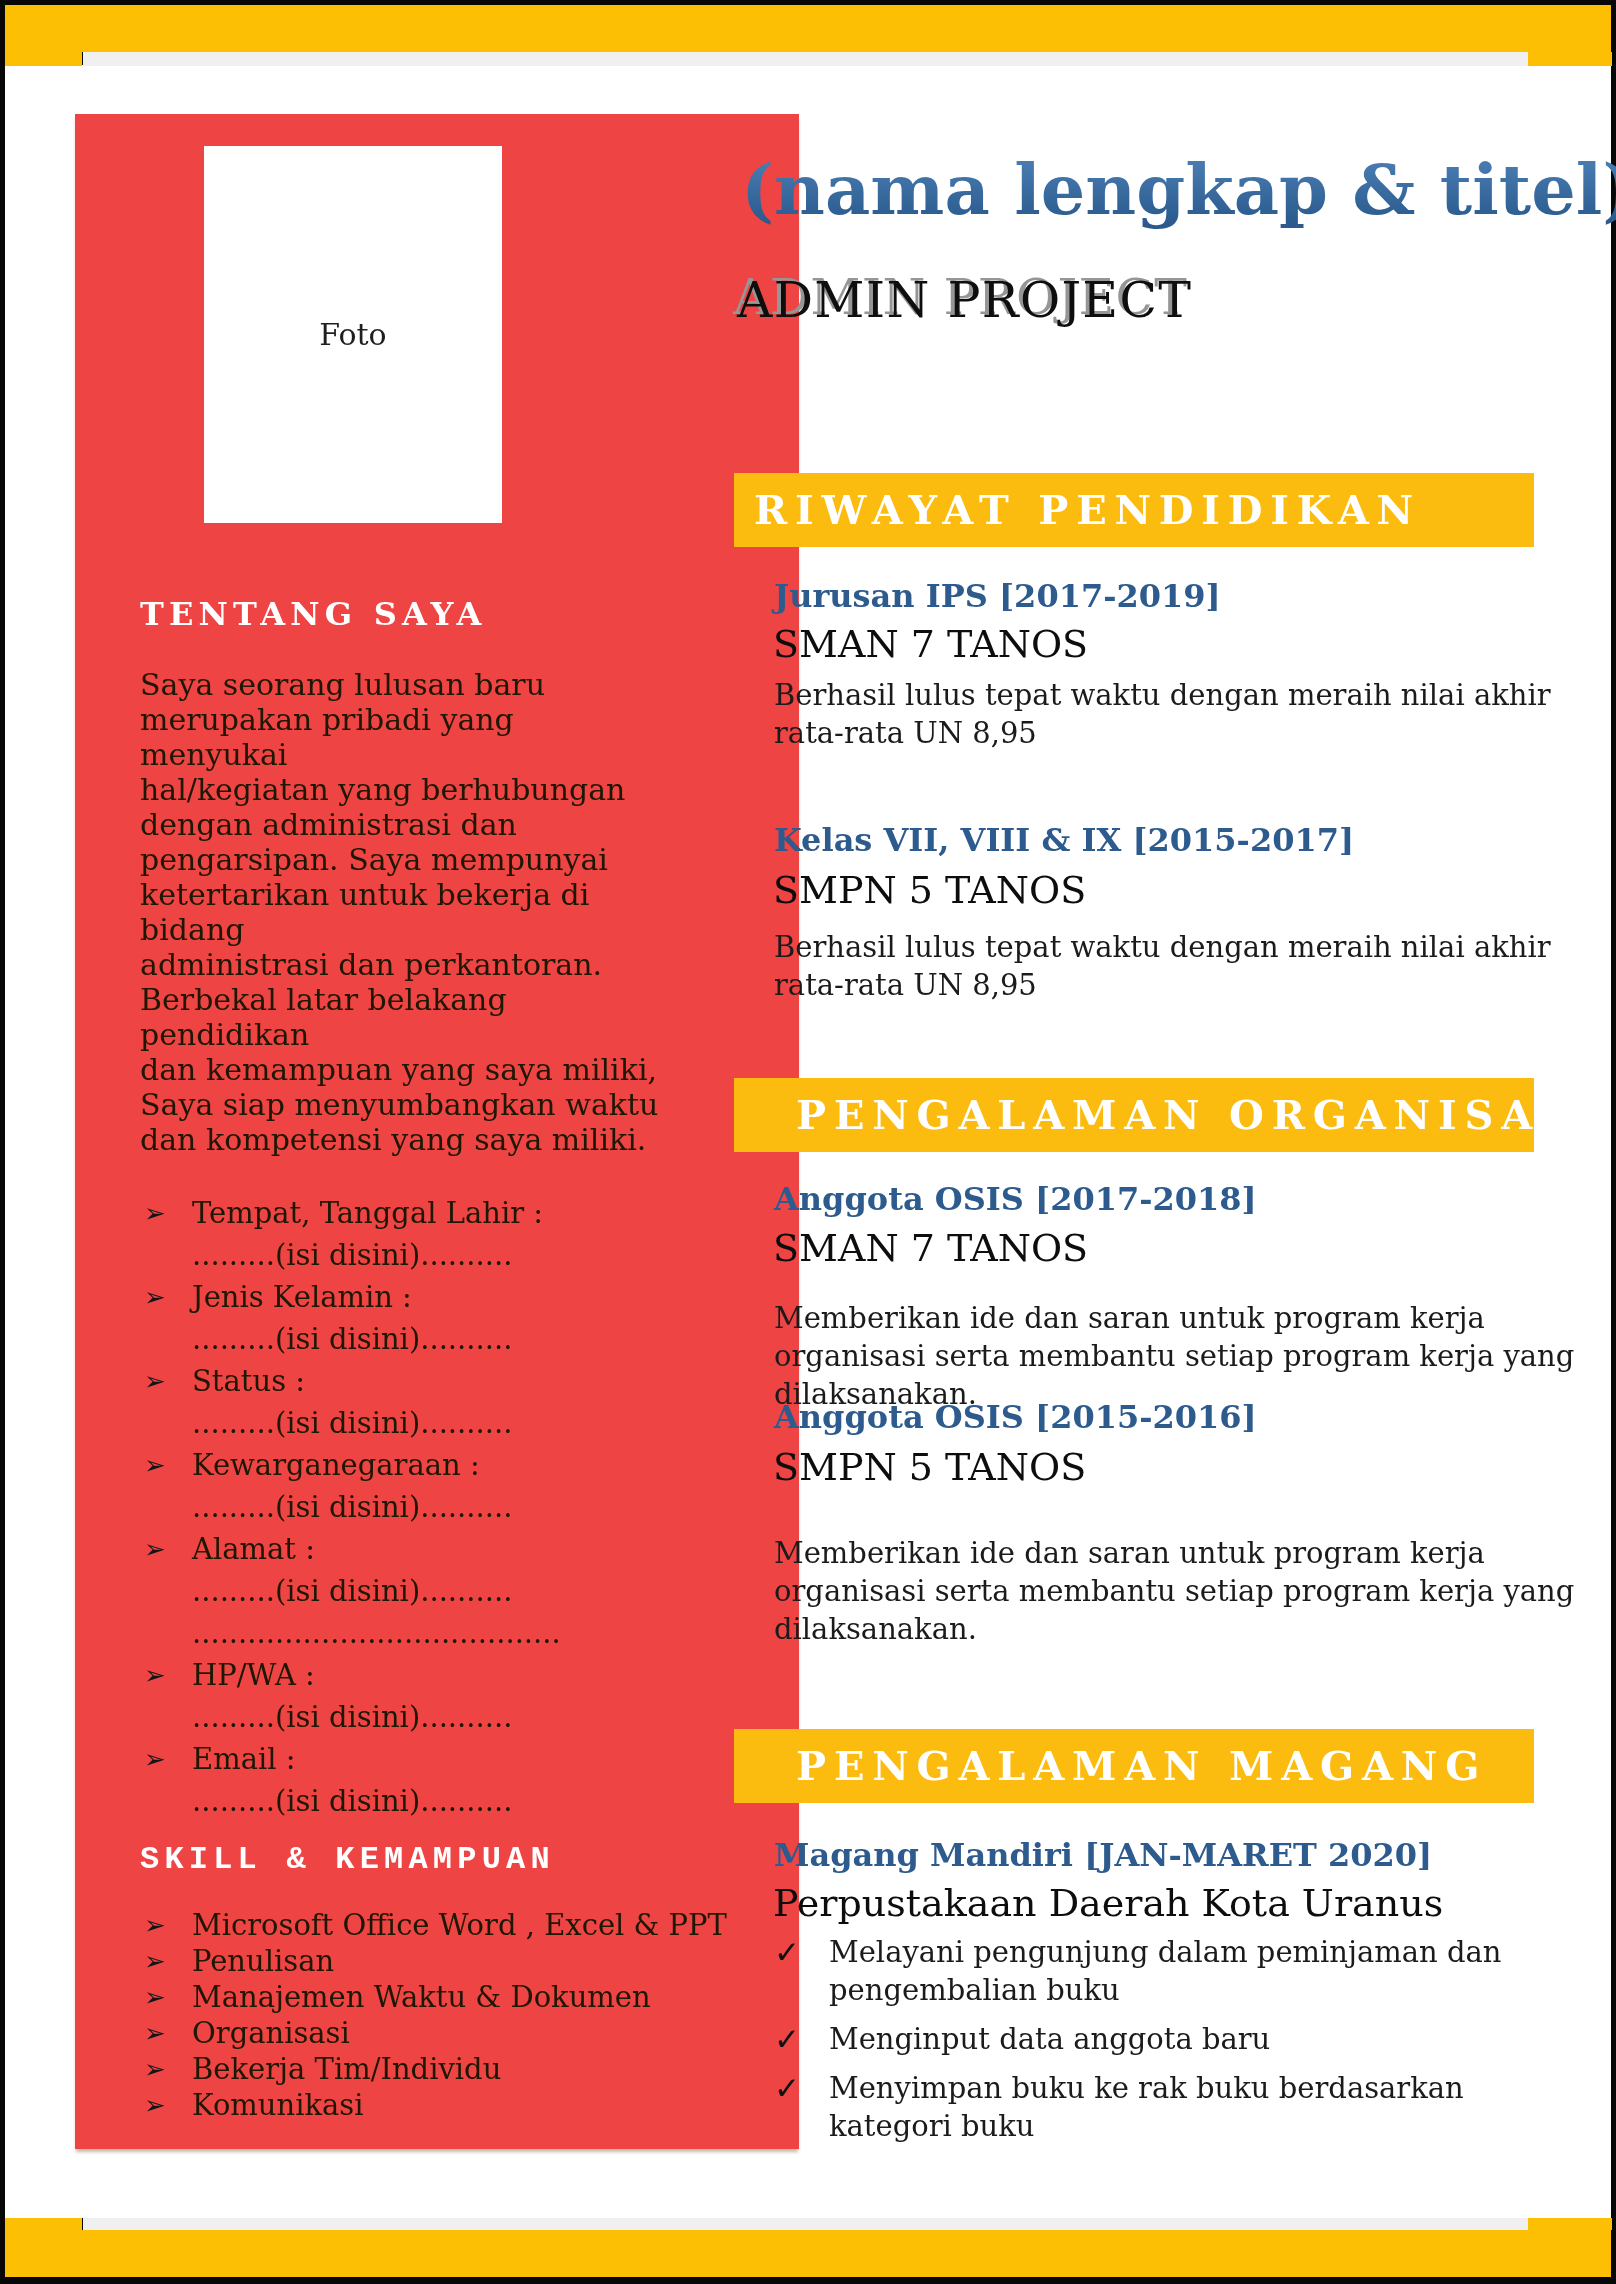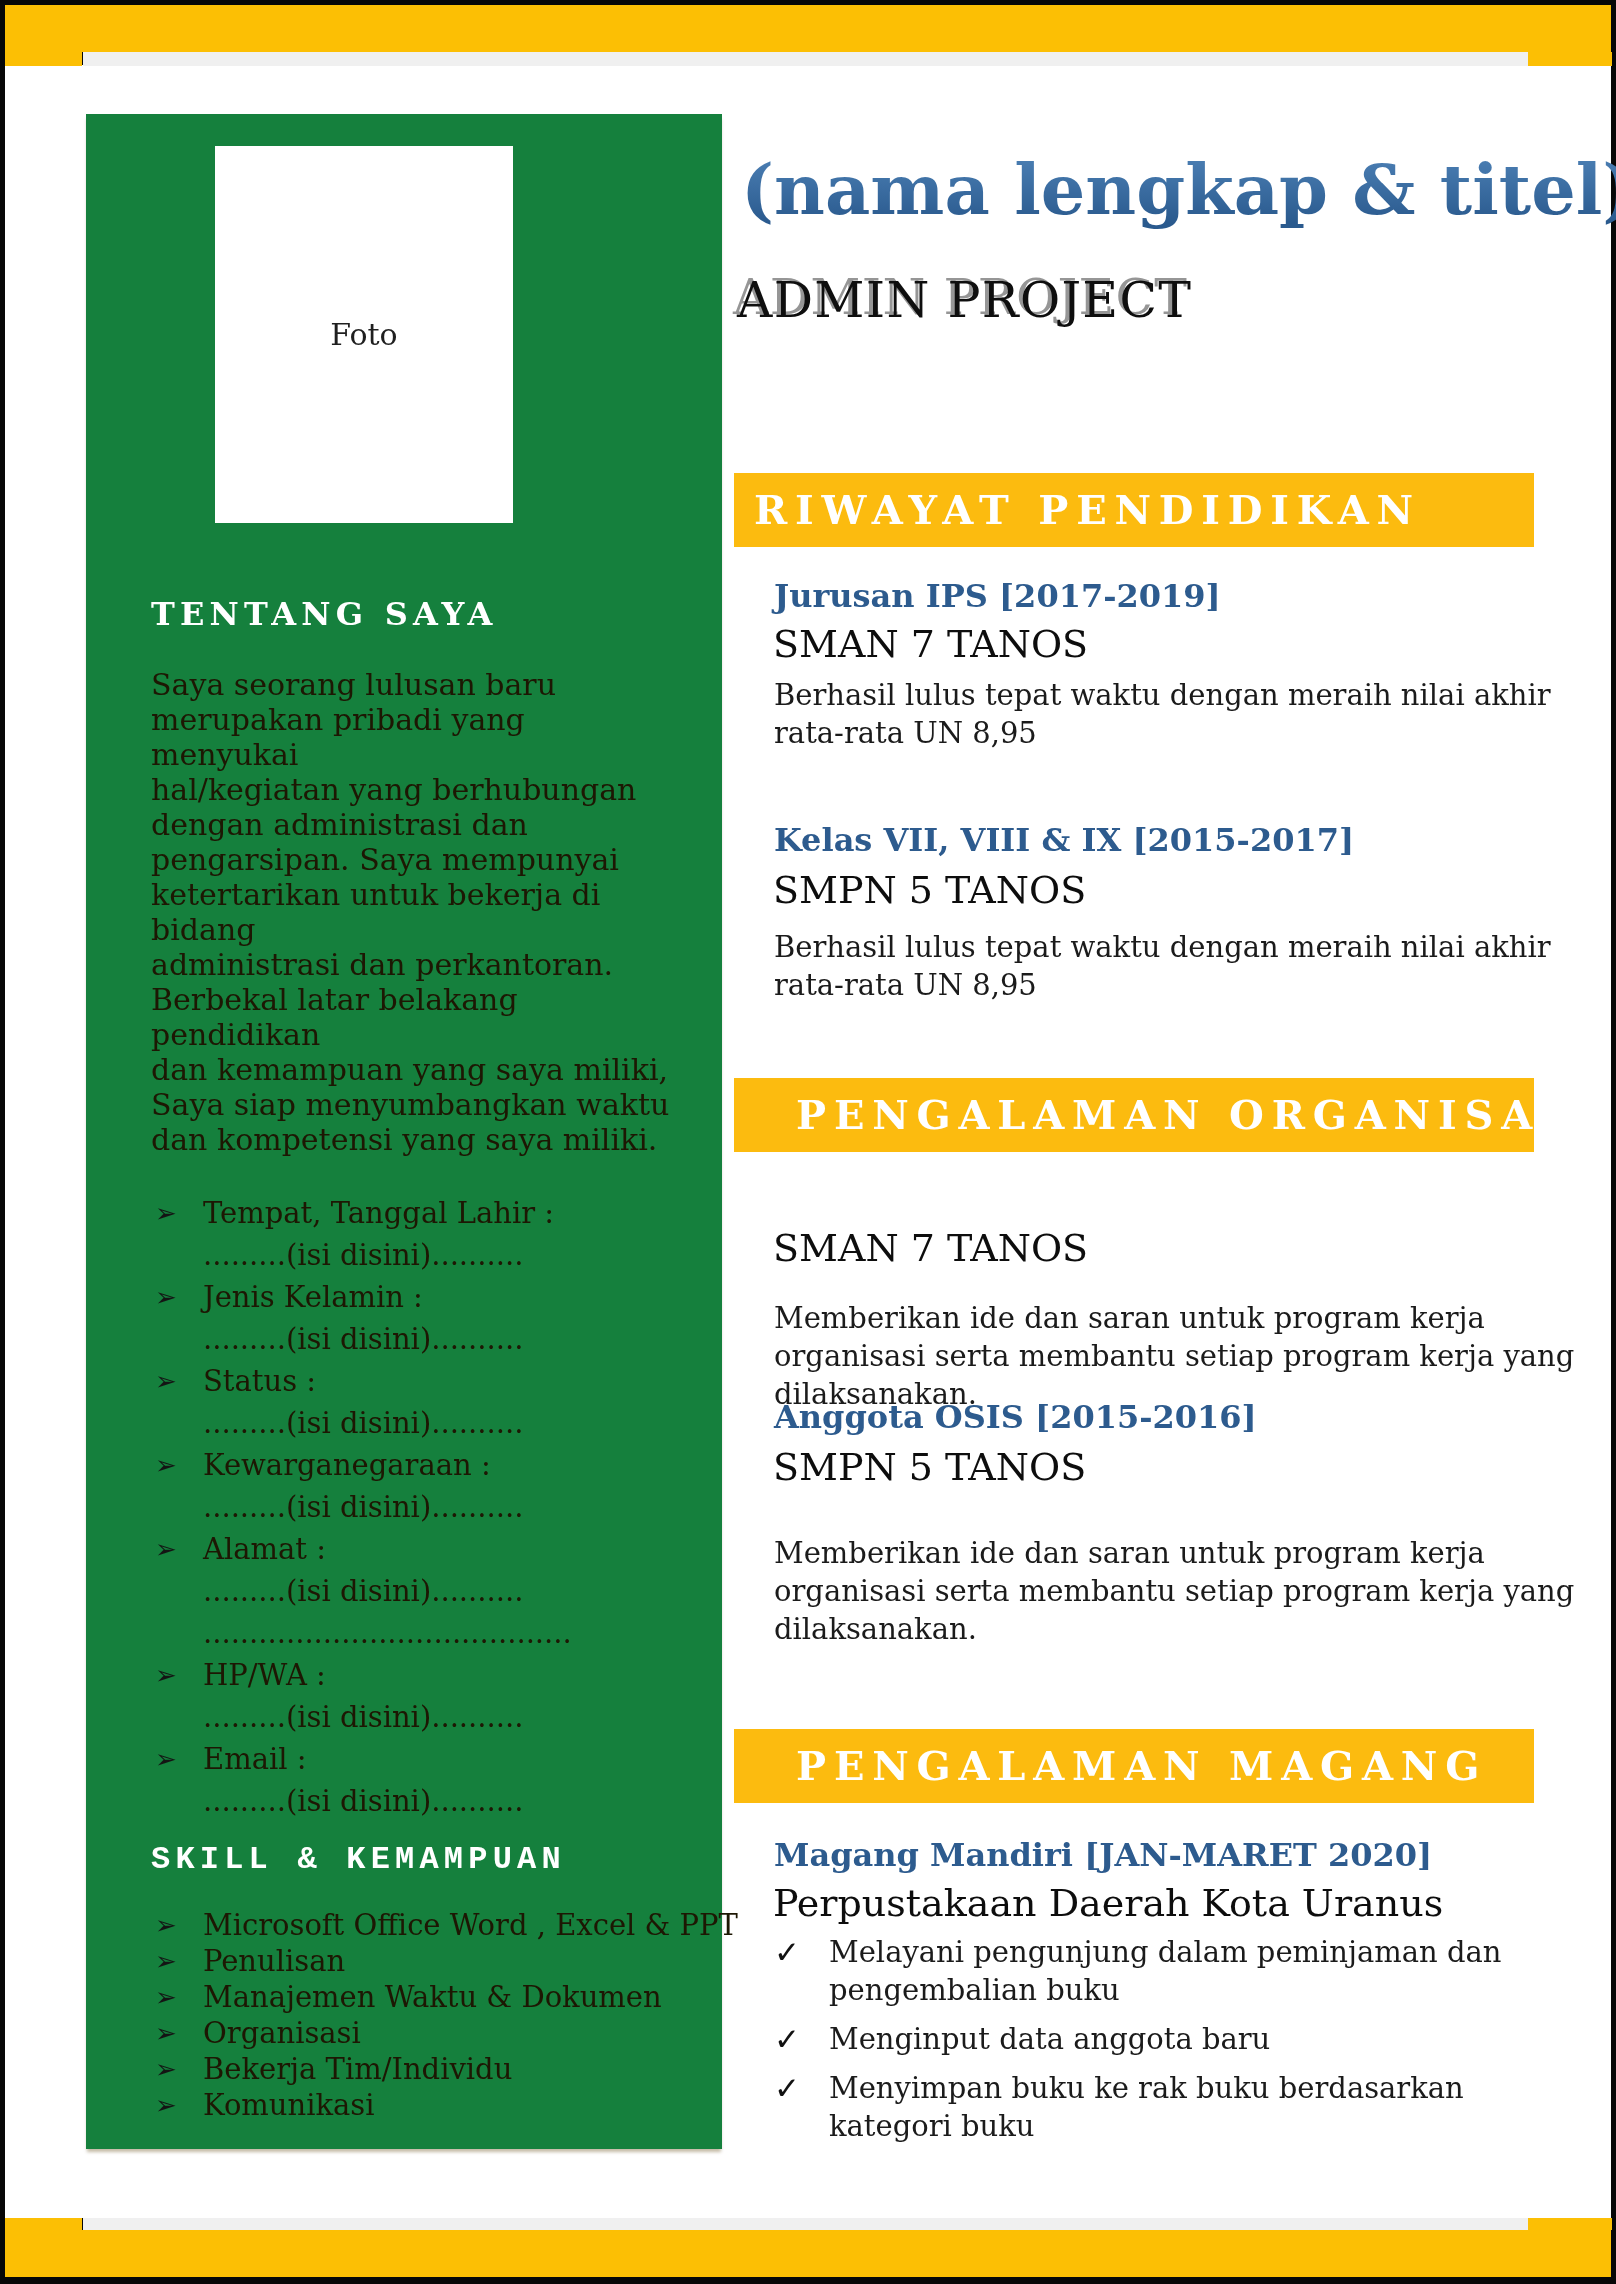--- a/index.html
+++ b/index.html
@@ -12,22 +12,22 @@
   .band-top{position:absolute;left:5.2px;top:5.2px;width:1606px;height:47px;background:#FCBF04;}
   .corner-tl{position:absolute;left:5.2px;top:52px;width:77px;height:13.6px;background:#FCBF04;}
   .corner-tr{position:absolute;left:1528px;top:52px;width:84px;height:13.6px;background:#FCBF04;}
   .gray-top{position:absolute;left:83px;top:52px;width:1445px;height:13.6px;background:#F0F0F0;}
   .gray-bottom{position:absolute;left:83px;top:2218px;width:1445px;height:11.7px;background:#F0F0F0;}
   .corner-bl{position:absolute;left:5.2px;top:2218px;width:77px;height:11.7px;background:#FCBF04;}
   .corner-br{position:absolute;left:1528px;top:2218px;width:84px;height:11.7px;background:#FCBF04;}
   .band-bottom{position:absolute;left:5.2px;top:2230px;width:1606px;height:47px;background:#FCBF04;}
   
   .sidebar{
-    position:absolute;left:86px;top:114px;width:636px;height:2035px;
-    background:#15803d;box-shadow:0 3.9px 3.2px -1.3px rgba(90,60,0,.35);
+    position:absolute;left:75px;top:114px;width:724px;height:2035px;
+    background:#ef4444;box-shadow:0 3.9px 3.2px -1.3px rgba(90,60,0,.35);
   }
   .photo{
     position:absolute;left:129px;top:32px;width:298px;height:377px;background:#ffffff;
     display:flex;align-items:center;justify-content:center;
   }
   .photo-label{font-size:30px;color:#1f1f1f;}
   .side-h{
     position:absolute;left:65px;color:#ffffff;font-size:32px;font-weight:bold;
     letter-spacing:5.2px;white-space:nowrap;
   }
@@ -218,20 +218,21 @@
   <div class="e-title edu1-title">Jurusan IPS [2017-2019]</div>
   <div class="e-org edu1-org">SMAN 7 TANOS</div>
   <div class="e-desc edu1-desc">Berhasil lulus tepat waktu dengan meraih nilai akhir
 rata-rata UN 8,95</div>
   <div class="e-title edu2-title">Kelas VII, VIII &amp; IX [2015-2017]</div>
   <div class="e-org edu2-org">SMPN 5 TANOS</div>
   <div class="e-desc edu2-desc">Berhasil lulus tepat waktu dengan meraih nilai akhir
 rata-rata UN 8,95</div>
 
   <div class="banner banner-2">PENGALAMAN ORGANISASI</div>
+  <div class="e-title org1-title">Anggota OSIS [2017-2018]</div>
   <div class="e-org org1-org">SMAN 7 TANOS</div>
   <div class="e-desc org1-desc">Memberikan ide dan saran untuk program kerja
 organisasi serta membantu setiap program kerja yang
 dilaksanakan.</div>
   <div class="e-title org2-title">Anggota OSIS [2015-2016]</div>
   <div class="e-org org2-org">SMPN 5 TANOS</div>
   <div class="e-desc org2-desc">Memberikan ide dan saran untuk program kerja
 organisasi serta membantu setiap program kerja yang
 dilaksanakan.</div>
 

